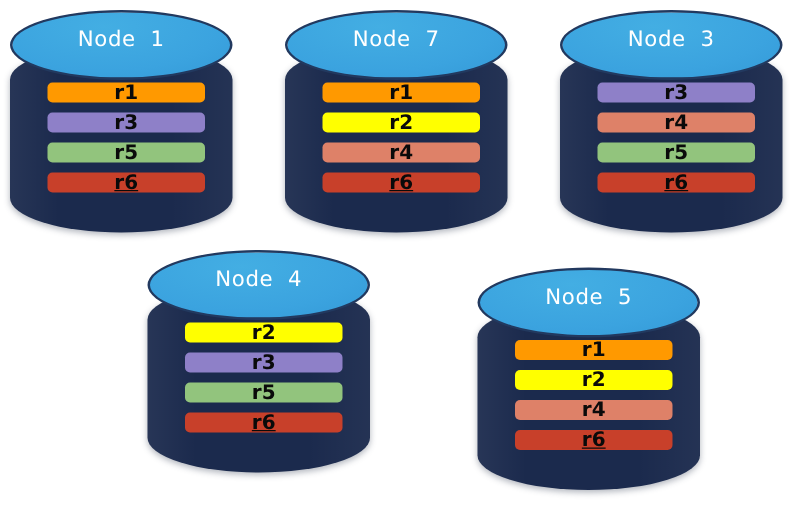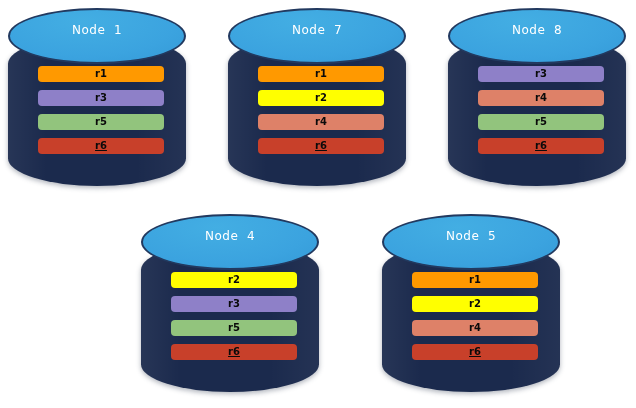--- a/index.html
+++ b/index.html
@@ -62,41 +62,41 @@
     border: 2px solid #22395f;
     box-sizing: border-box;
   }
   .node-title {
     position: absolute;
     left: 0;
     top: 16px;
     width: 178px;
     text-align: center;
     color: #ffffff;
-    font-size: 12px;
+    font-size: 17px;
     letter-spacing: 0.5px;
     line-height: 1;
     white-space: pre;
     user-select: none;
   }
 
   
   .bars {
     position: absolute;
     left: 30px;
     top: 58px;
     width: 126px;
   }
   .bar {
     position: relative;
     height: 16px;
     margin-bottom: 8px;
     border-radius: 4px;
     text-align: center;
-    font-size: 10px;
+    font-size: 16px;
     font-weight: bold;
     color: #0a0a0a;
     line-height: 16px;
     box-sizing: border-box;
   }
   .bar:last-child { margin-bottom: 0; text-decoration: underline; }
 </style>
 </head>
 <body>
 
@@ -120,29 +120,29 @@
       <div class="bars">
         <div class="bar" style="background: rgb(255, 153, 0);">r1</div>
         <div class="bar" style="background: rgb(255, 255, 0);">r2</div>
         <div class="bar" style="background: rgb(222, 129, 104);">r4</div>
         <div class="bar" style="background: rgb(200, 64, 42);">r6</div>
       </div>
     </div>
     <div class="node" style="left: 448px; top: 8px;">
       <div class="cyl-body"></div>
       <div class="cyl-top"></div>
-      <div class="node-title">Node  8</div>
+      <div class="node-title">Node  3</div>
       <div class="bars">
         <div class="bar" style="background: rgb(142, 128, 200);">r3</div>
         <div class="bar" style="background: rgb(222, 129, 104);">r4</div>
         <div class="bar" style="background: rgb(146, 196, 125);">r5</div>
         <div class="bar" style="background: rgb(200, 64, 42);">r6</div>
       </div>
     </div>
-    <div class="node" style="left: 118px; top: 214px; margin-left: 23px;">
+    <div class="node" style="left: 118px; top: 200px;">
       <div class="cyl-body"></div>
       <div class="cyl-top"></div>
       <div class="node-title">Node  4</div>
       <div class="bars">
         <div class="bar" style="background: rgb(255, 255, 0);">r2</div>
         <div class="bar" style="background: rgb(142, 128, 200);">r3</div>
         <div class="bar" style="background: rgb(146, 196, 125);">r5</div>
         <div class="bar" style="background: rgb(200, 64, 42);">r6</div>
       </div>
     </div>

